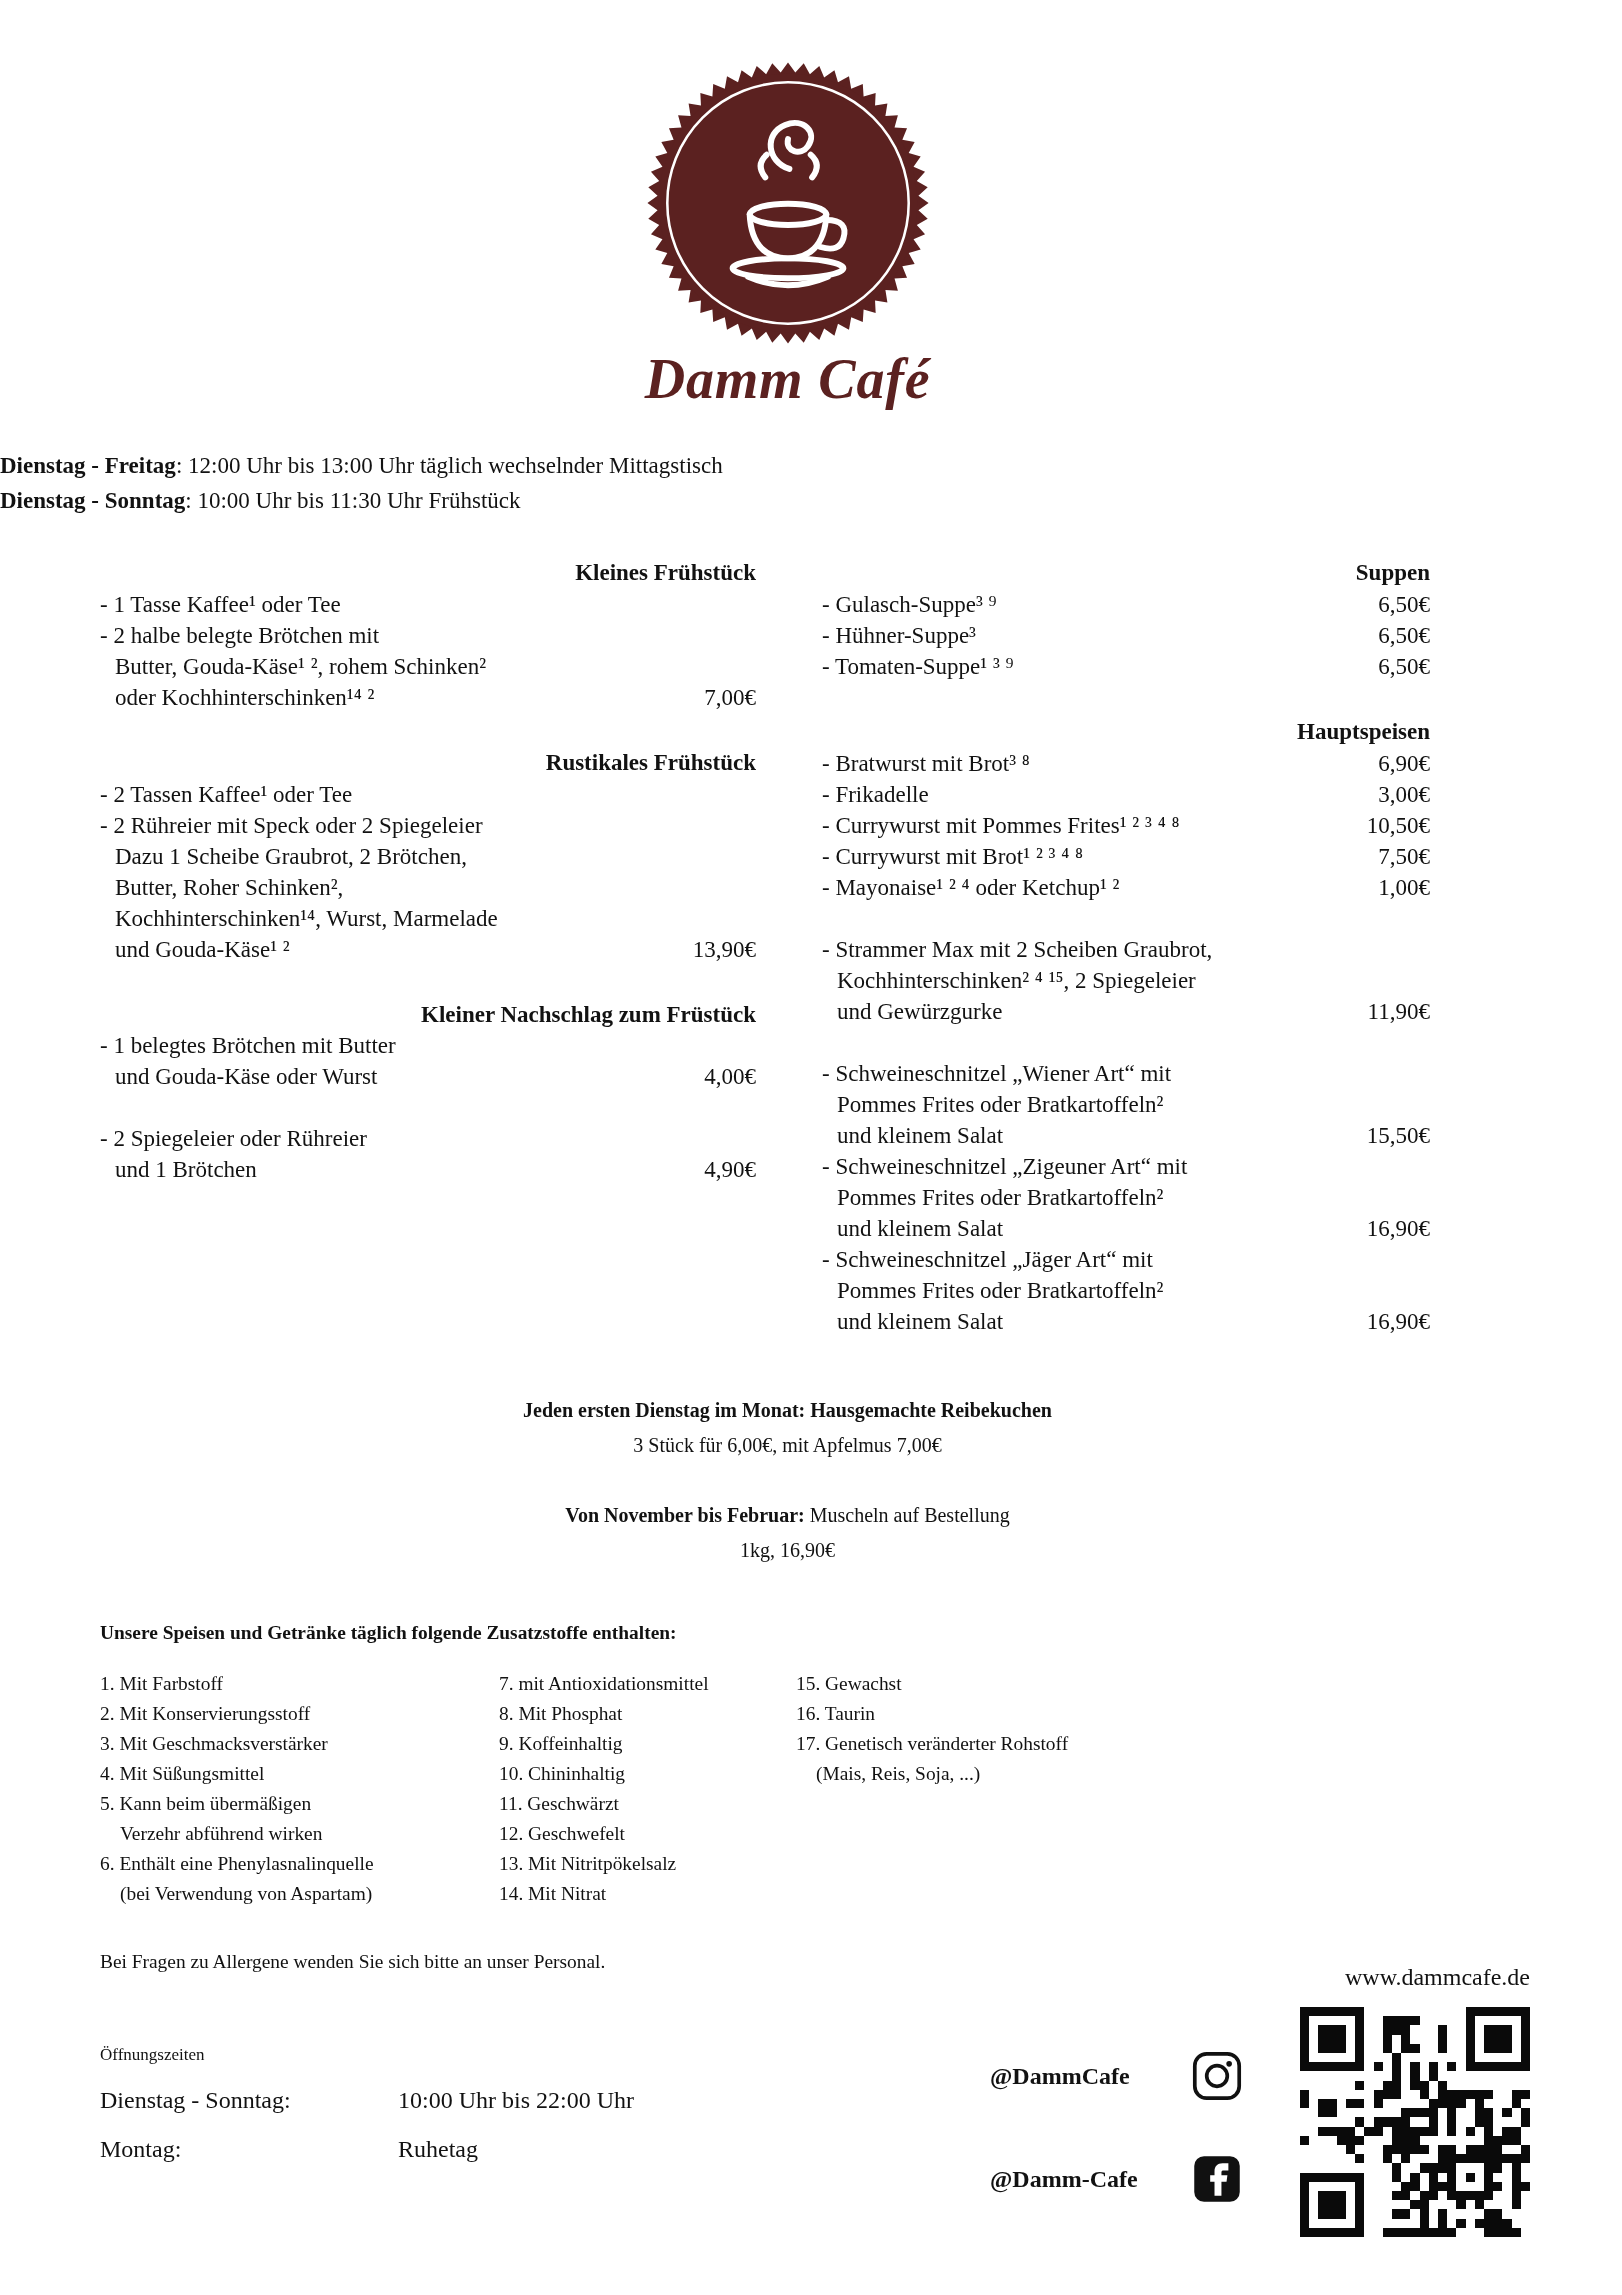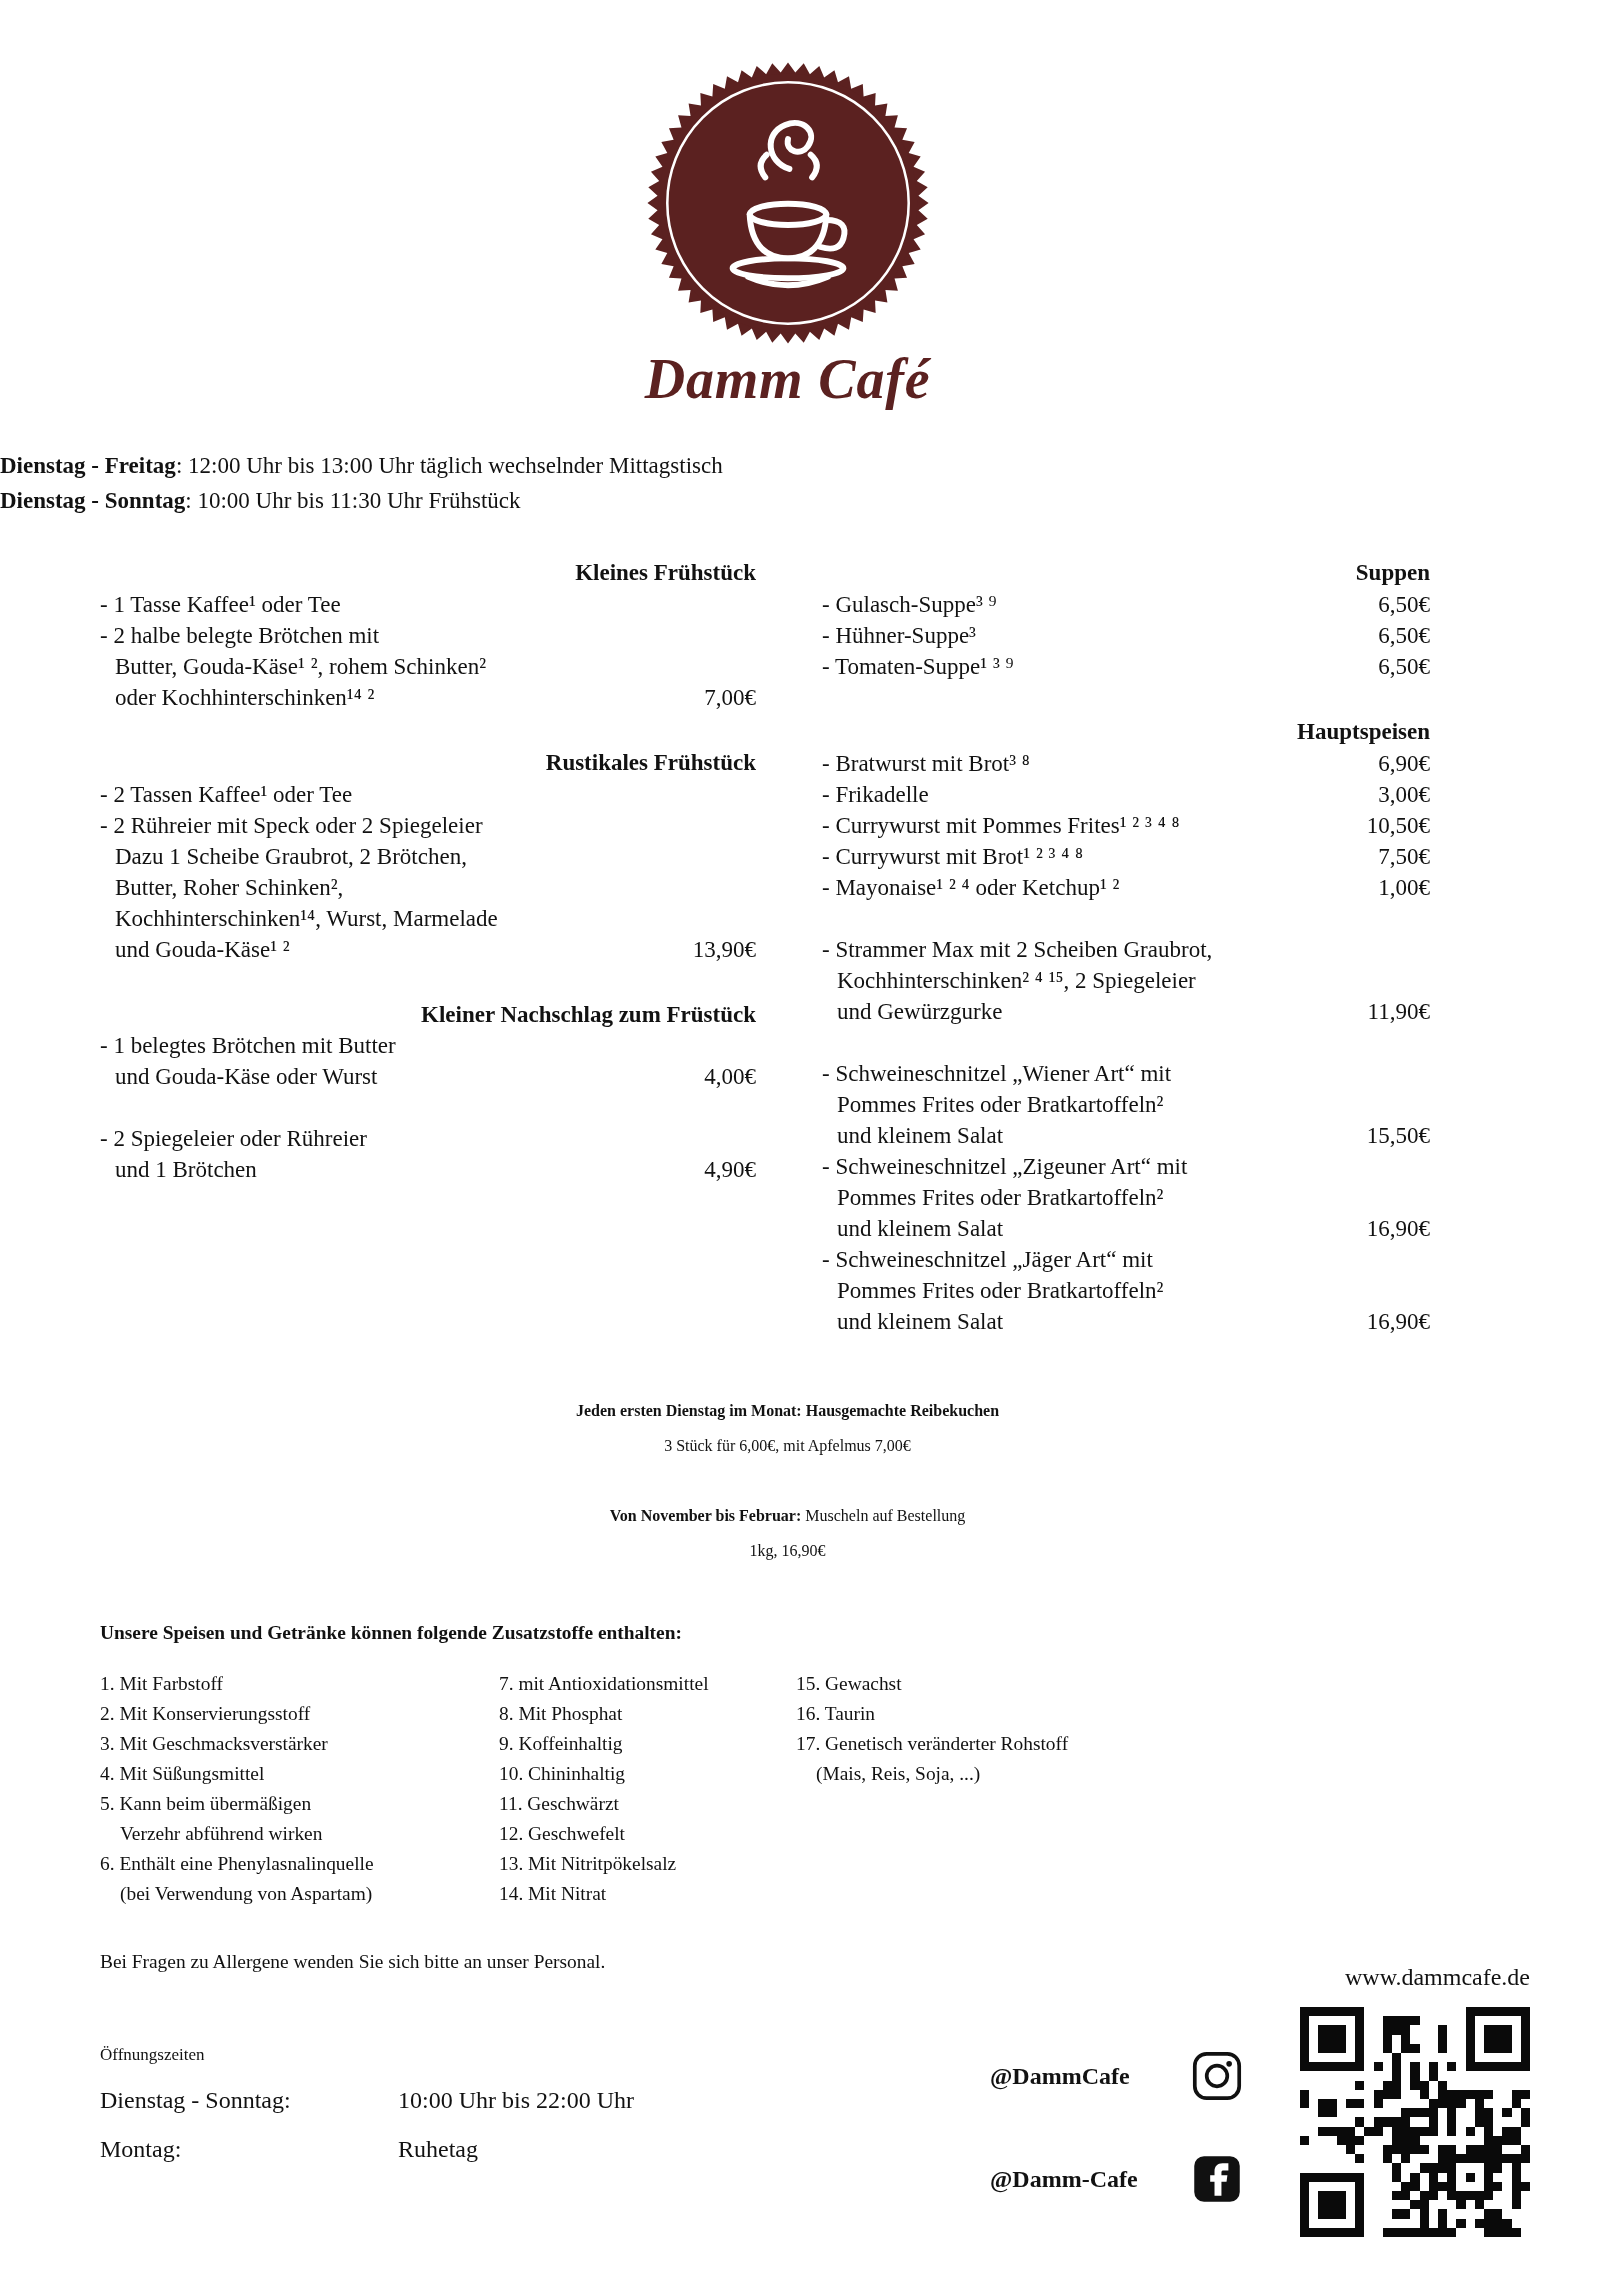--- a/index.html
+++ b/index.html
@@ -42,21 +42,21 @@
   .m-sec{margin-bottom:34px;}
   .m-sec:last-child{margin-bottom:0;}
   .m-title{font-weight:bold;font-size:23px;margin:0 0 0.8px 0;text-align:right;}
   .mi{display:flex;}
   .mi.sp{margin-top:31px;}
   .tx{}
   .ln{}
   .ln.cont{padding-left:15px;}
   .pr{margin-left:auto;align-self:flex-end;white-space:nowrap;padding-left:17px;}
   
-  .specials{margin-top:56px;text-align:center;font-size:16px;line-height:35px;}
+  .specials{margin-top:56px;text-align:center;font-size:20px;line-height:35px;}
   .specials .blk{margin-bottom:35px;}
   .specials b{font-weight:bold;}
   
   .add-head{
     padding-left:100px;margin-top:54px;
     font-size:19.4px;font-weight:bold;
   }
   .add-cols{
     display:flex;padding-left:100px;margin-top:25px;
     font-size:19.4px;line-height:30px;
@@ -278,21 +278,21 @@
     <div class="blk">
       <div><b>Jeden ersten Dienstag im Monat: Hausgemachte Reibekuchen</b></div>
       <div>3 Stück für 6,00€, mit Apfelmus 7,00€</div>
     </div>
     <div class="blk">
       <div><b>Von November bis Februar:</b><span> Muscheln auf Bestellung</span></div>
       <div>1kg, 16,90€</div>
     </div>
   </div>
 
-  <div class="add-head">Unsere Speisen und Getränke können folgende Zusatzstoffe enthalten:</div>
+  <div class="add-head">Unsere Speisen und Getränke täglich folgende Zusatzstoffe enthalten:</div>
 
   <div class="add-cols">
     <div class="add-c1">
       <div class="ad">1. Mit Farbstoff</div>
       <div class="ad">2. Mit Konservierungsstoff</div>
       <div class="ad">3. Mit Geschmacksverstärker</div>
       <div class="ad">4. Mit Süßungsmittel</div>
       <div class="ad">5. Kann beim übermäßigen</div>
       <div class="ad ind">Verzehr abführend wirken</div>
       <div class="ad">6. Enthält eine Phenylasnalinquelle</div>

